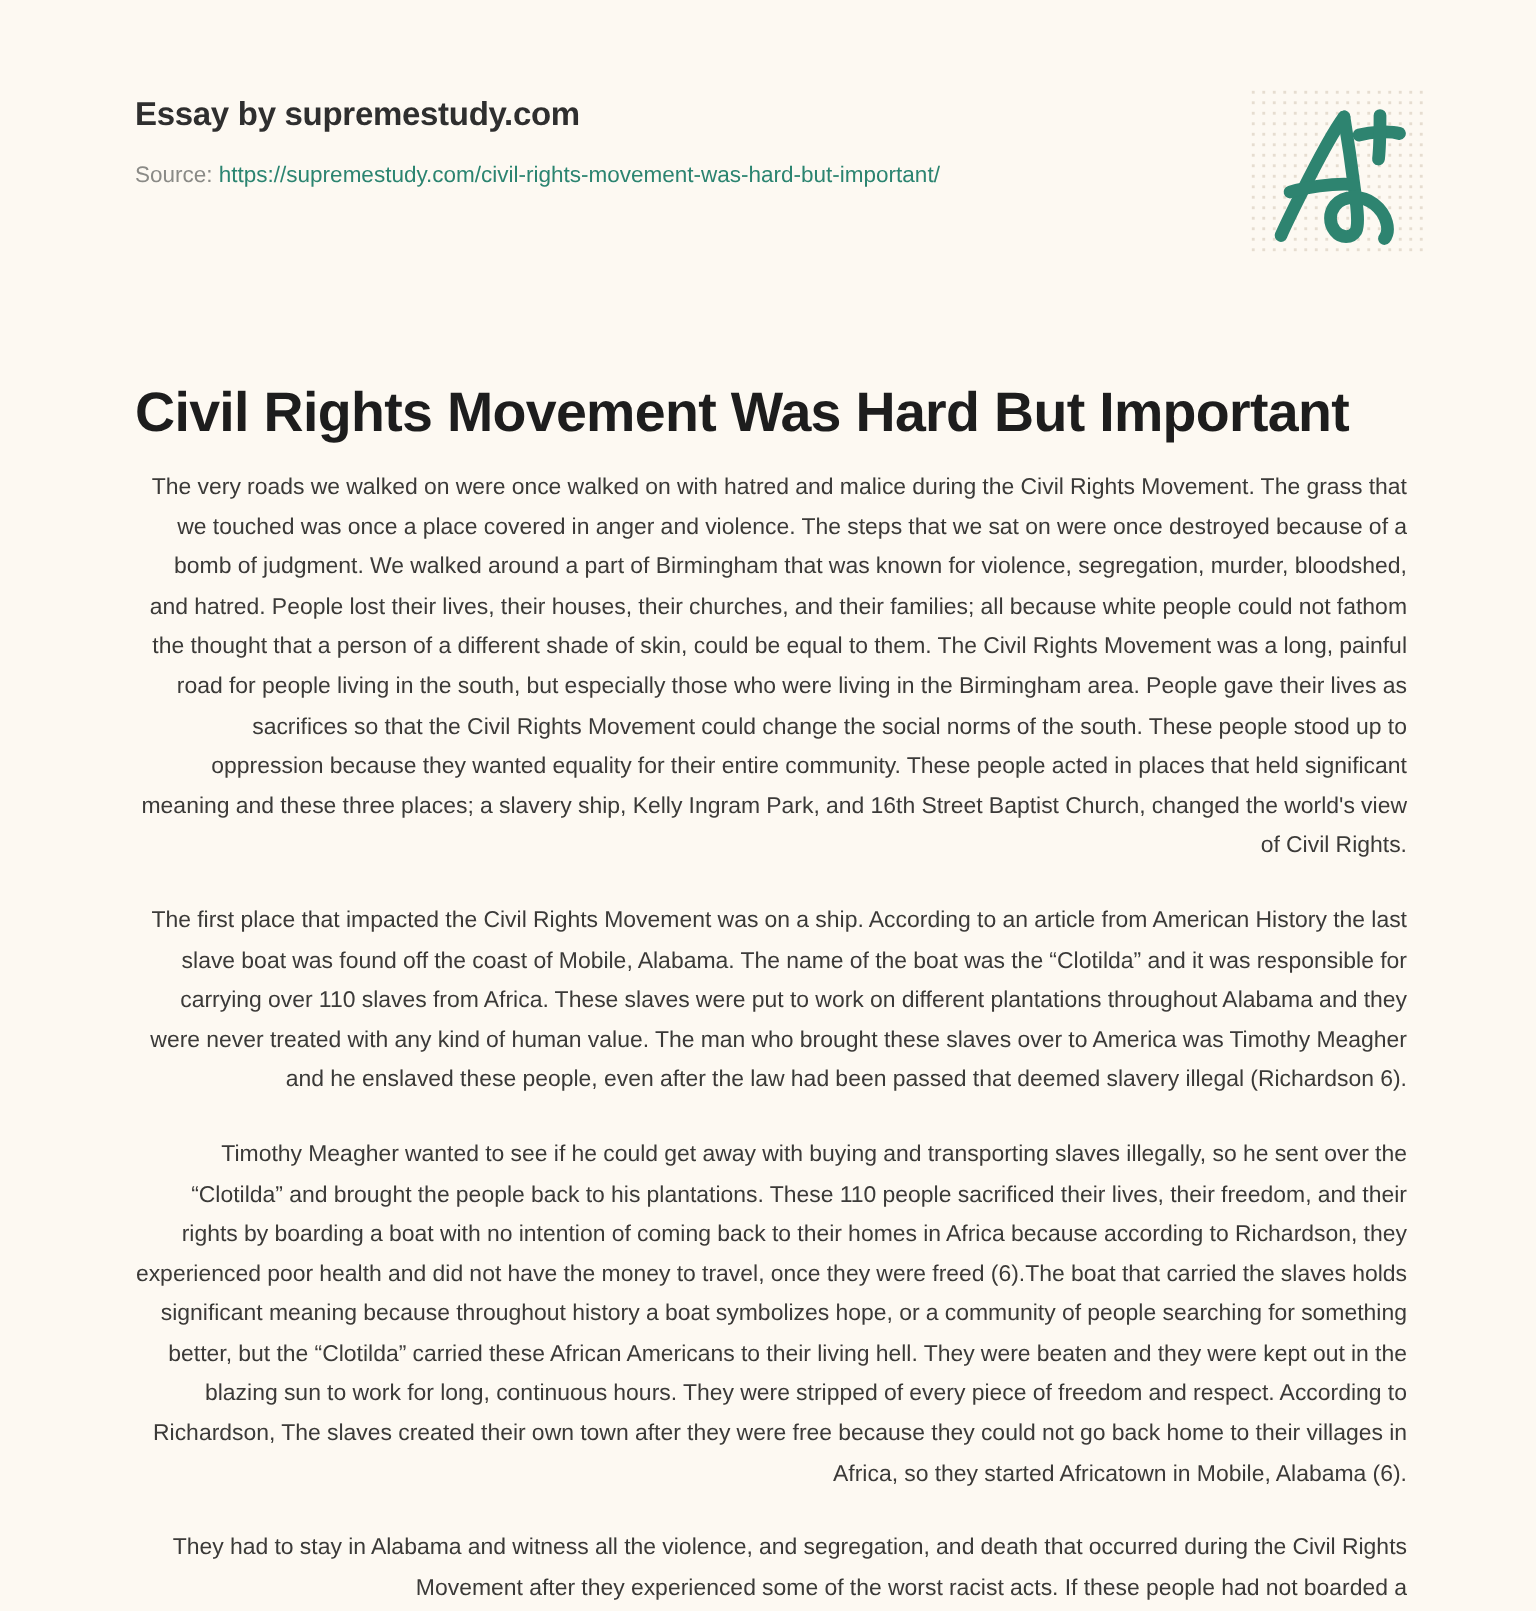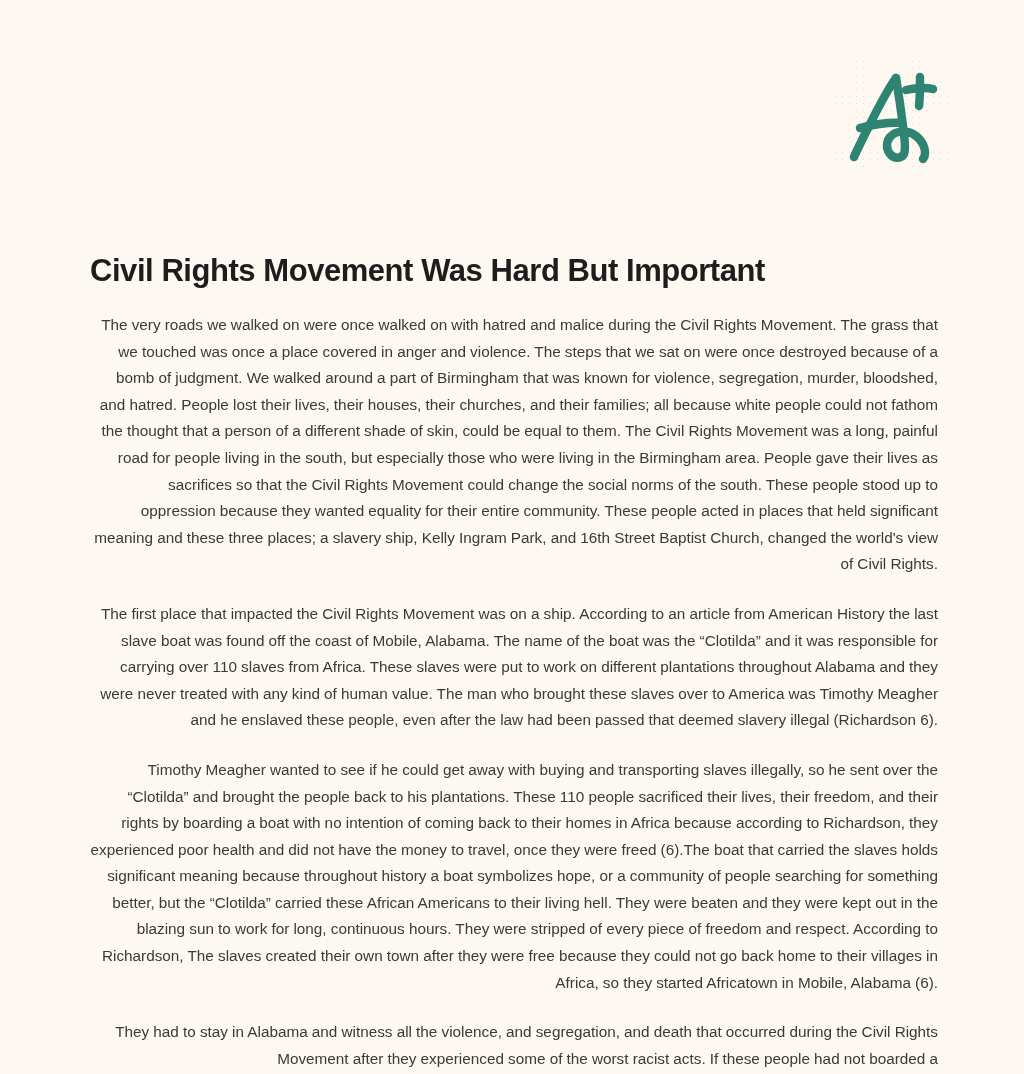--- a/index.html
+++ b/index.html
@@ -70,21 +70,21 @@
   }
 
   .brand-logo svg { display: block; }
 
   
   .doc-title {
     position: absolute;
     top: 252px;
     left: 90px;
     right: 90px;
-    font-size: 31px;
+    font-size: 37px;
     font-weight: bold;
     color: #1d1d1d;
     letter-spacing: -0.45px;
     line-height: 1.25;
   }
 
   
   .doc-body {
     position: absolute;
     top: 312px;
@@ -101,20 +101,27 @@
     word-spacing: -0.1px;
   }
 
   .doc-body p:last-child { margin-bottom: 12px; }
 </style>
 </head>
 <body>
 
 <div class="page">
 
+  <div class="header">
+    <div class="essay-by">Essay by supremestudy.com</div>
+    <div class="source-line">
+      <span>Source:</span>
+      <span class="source-url">https://supremestudy.com/civil-rights-movement-was-hard-but-important/</span>
+    </div>
+  </div>
 
   <div class="brand-logo">
     <svg width="108" height="100" viewBox="0 0 108 100">
       <g fill="none" stroke="#2e8470" stroke-linecap="round" stroke-linejoin="round">
 
         <path d="M58 14 C52 22, 40 44, 30 64 C24 76, 19 86, 16 93" stroke-width="8.5"></path>
 
         <path d="M58 14 C60 26, 63 46, 65 62 C67 76, 68 85, 66 90
                  C63 95, 56 95, 52 90 C48 85, 48 78, 52 73
                  C58 66, 70 66, 78 72 C87 79, 89 90, 85 95" stroke-width="8.5"></path>

